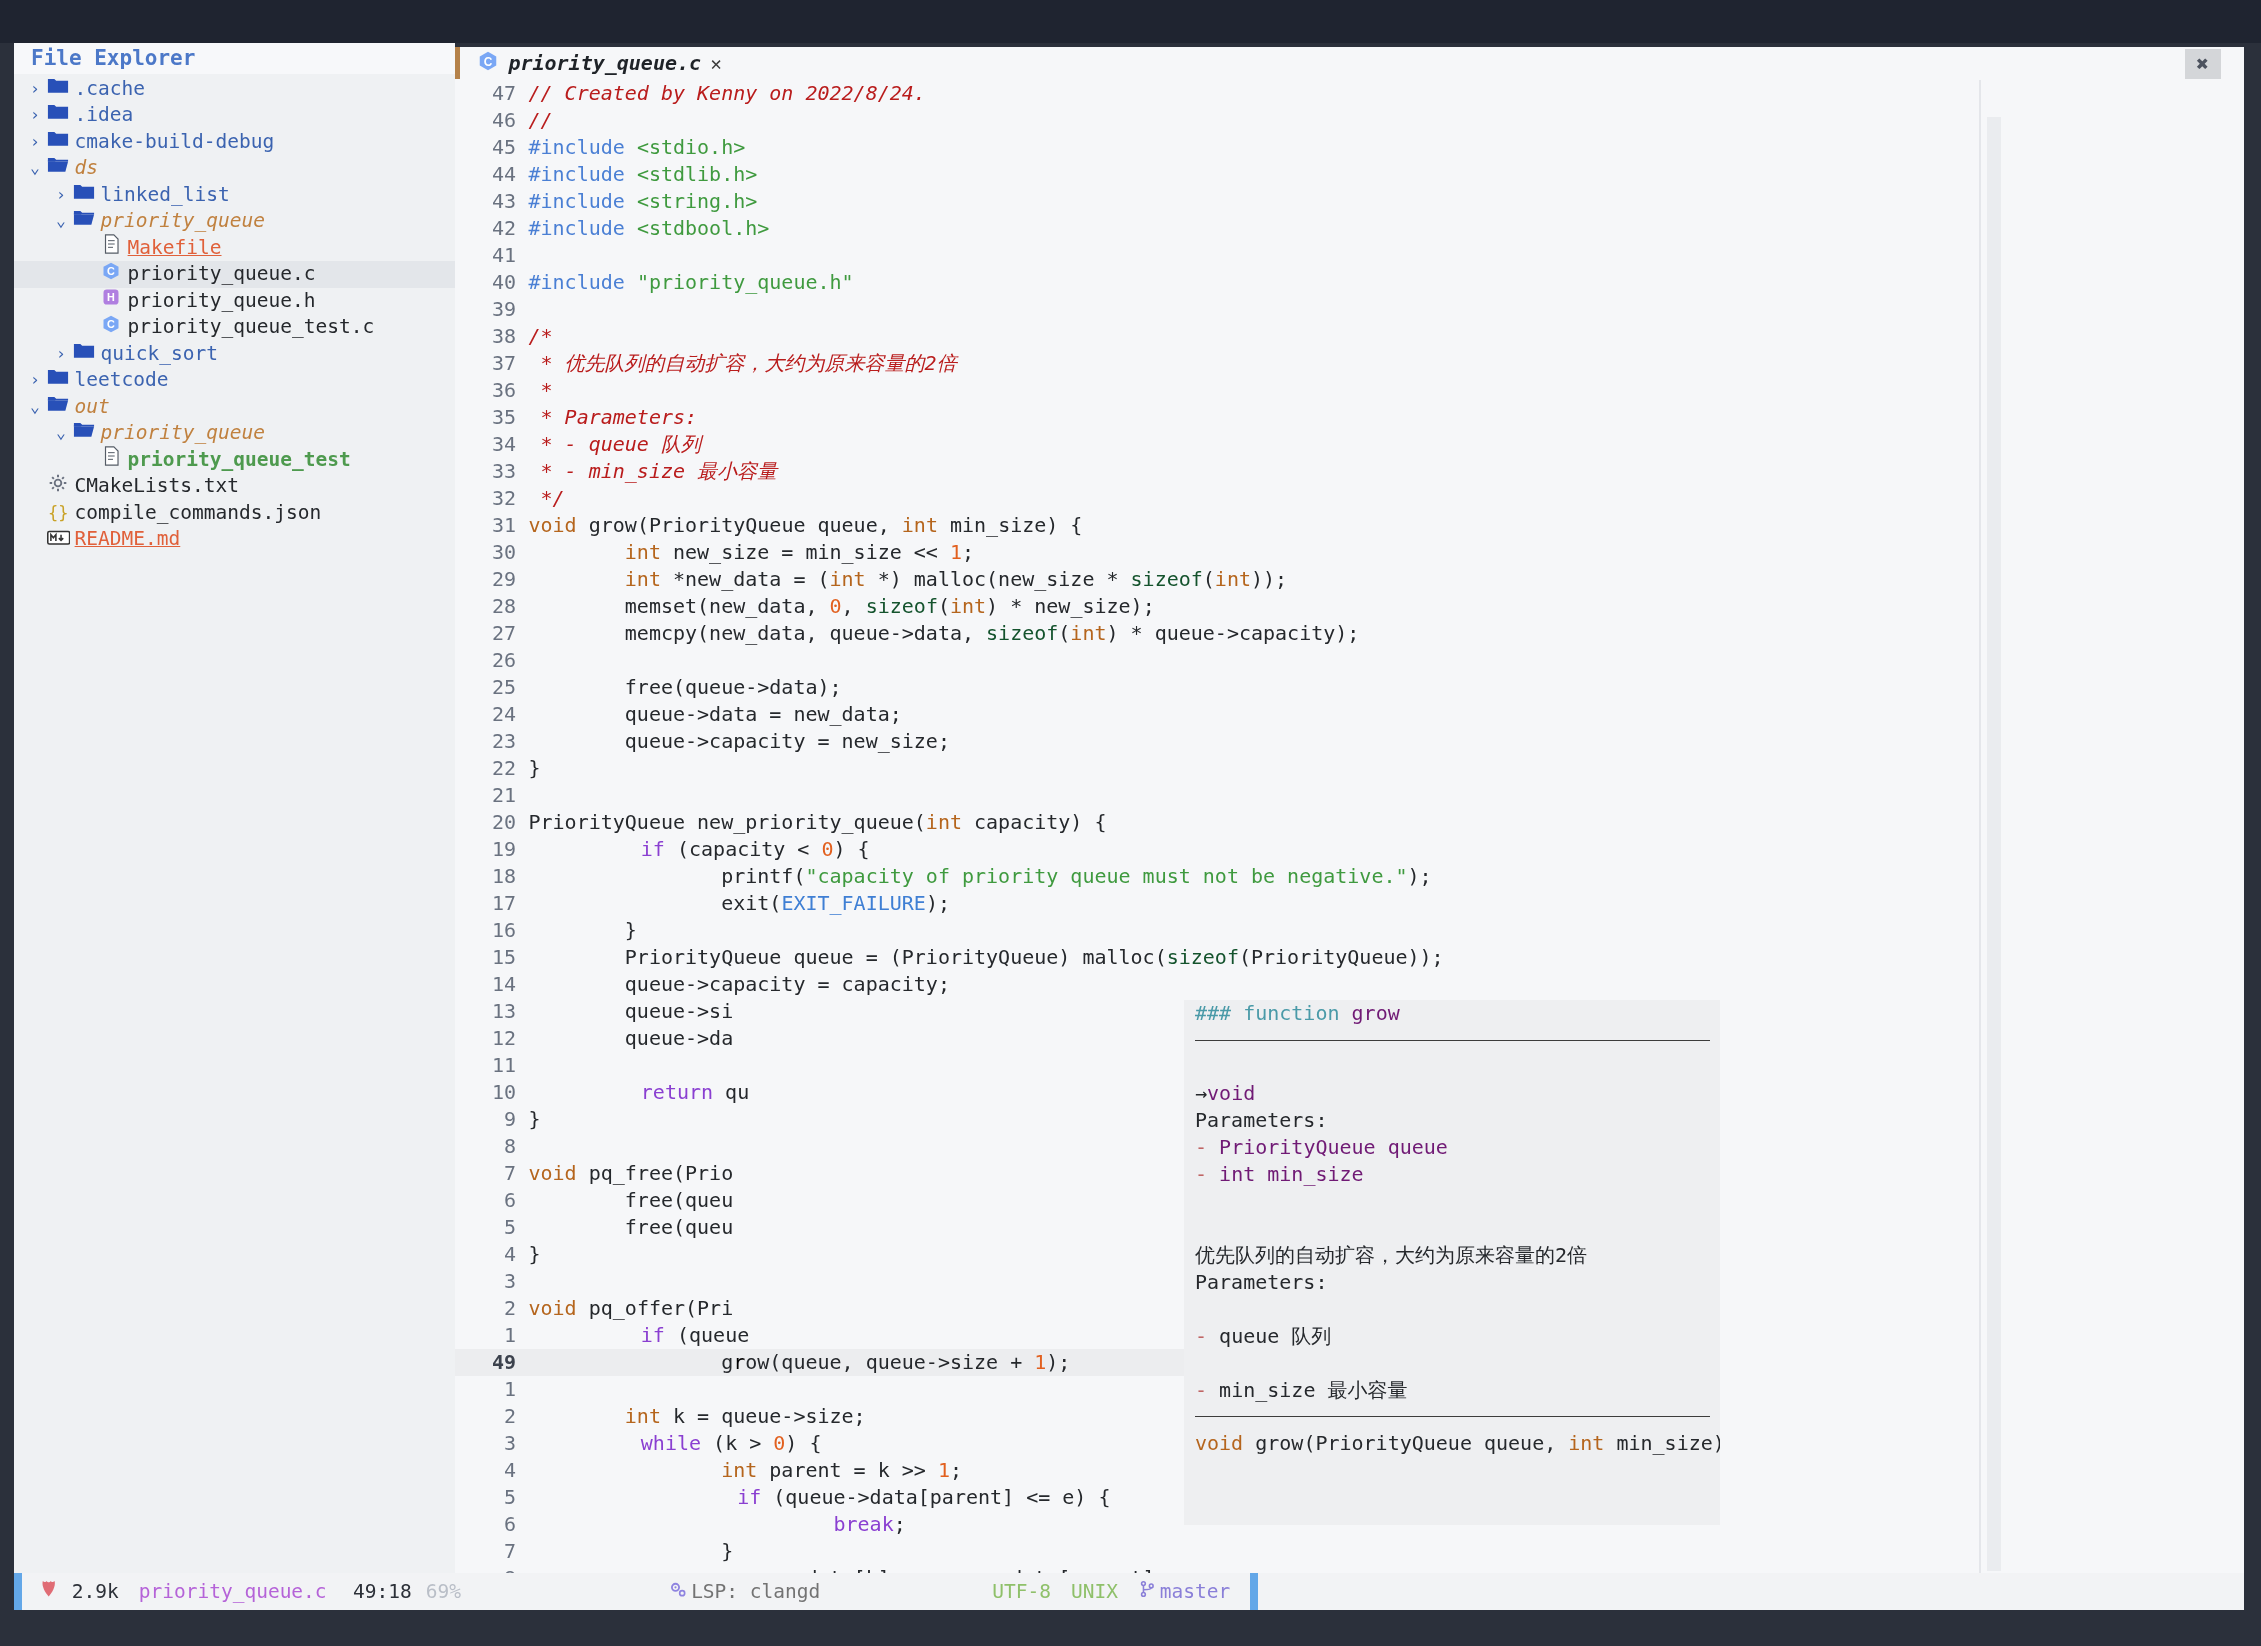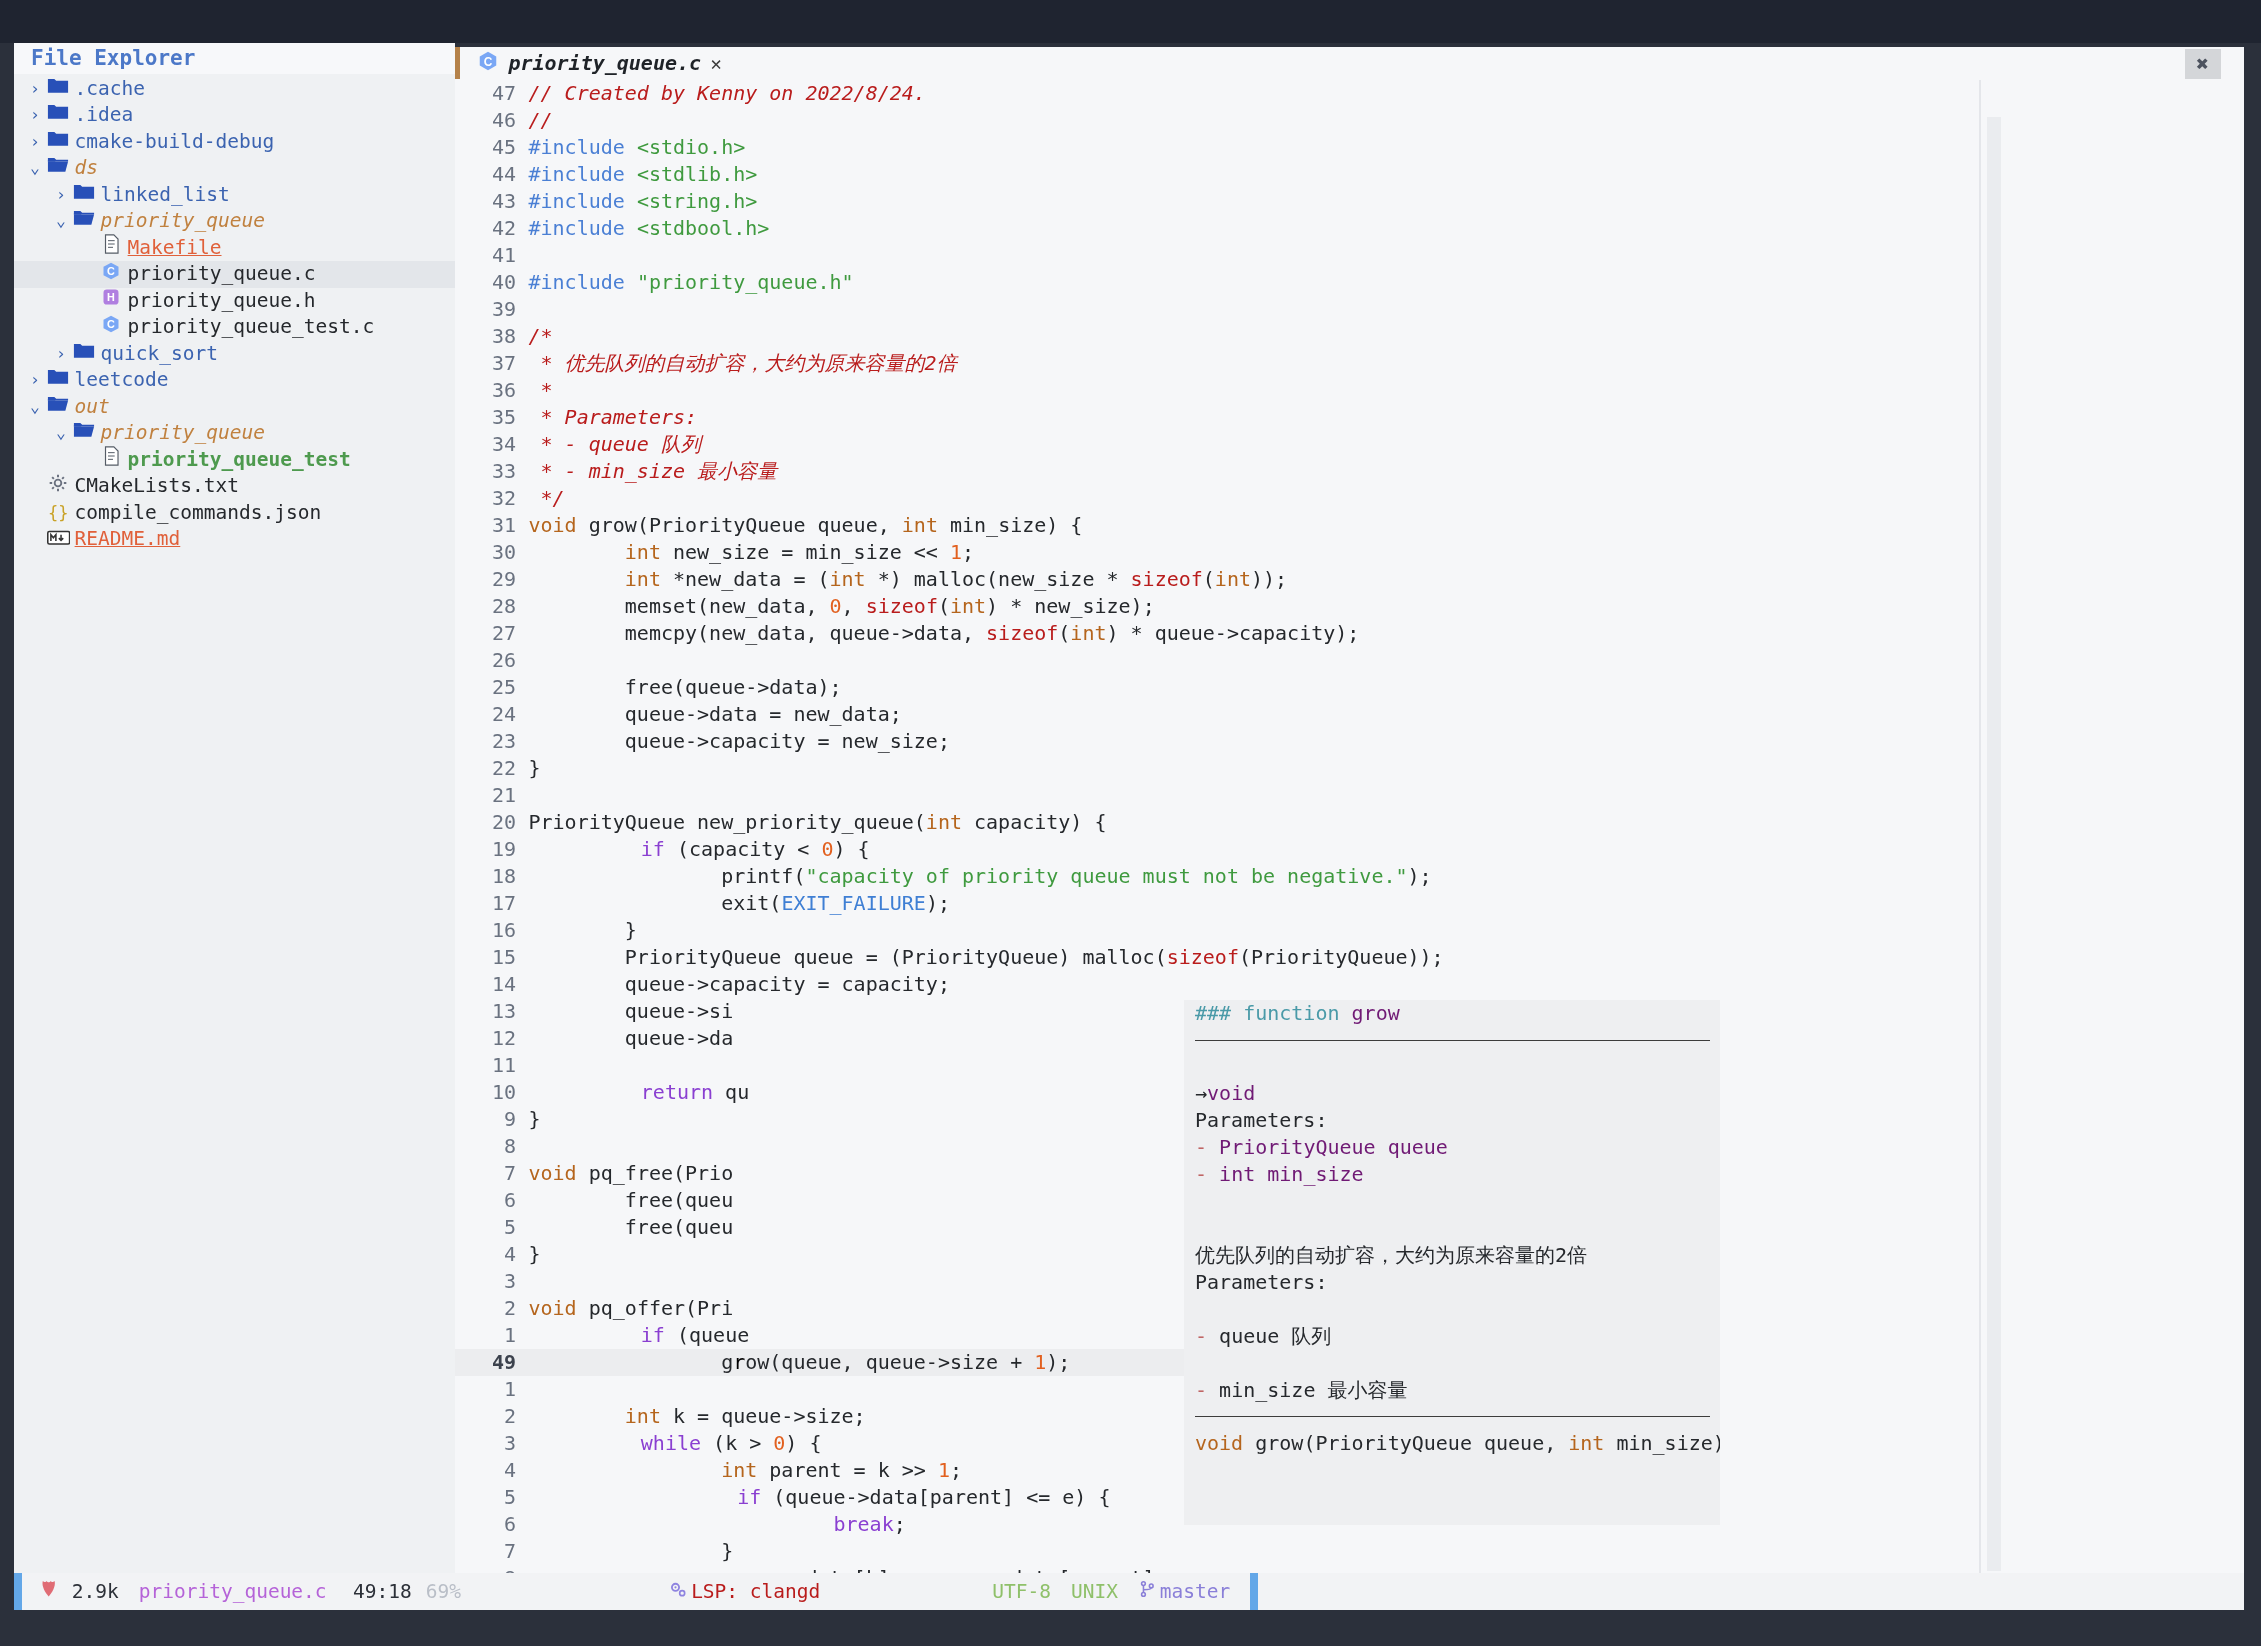--- a/index.html
+++ b/index.html
@@ -108,21 +108,21 @@
   .line{height:27px;}
   .line.cursorline{background:#ecedef;}
 
   
   .kw{color:#8a3fd1;margin-left:16px;}
   .kw2{color:#b5651d;}
   .pre{color:#4a7fd4;}
   .str{color:#3f9a3f;}
   .cmt{color:#b91c1c;font-style:italic;}
   .num{color:#e2601f;}
-  .fnsz{color:#b91c1c;}
+  .fnsz{color:#14532d;}
   .cons{color:#3f7fd4;}
   .txt{color:#25282c;}
 
   
   .emptypane{
     position:absolute;left:1076px;top:37px;width:448px;height:1528px;background:#f6f7f9;
   }
   .vscroll{
     position:absolute;left:1532px;top:74px;width:14px;height:1454px;background:#eaecef;
   }
@@ -148,21 +148,21 @@
     position:absolute;left:14px;bottom:37px;width:2230px;height:37px;
     background:#f2f3f5;display:flex;align-items:center;font-size:19.5px;
   }
   .sl-accent{width:7.8px;height:37px;background:#63a7e8;}
   .sl-item{display:flex;align-items:center;white-space:nowrap;}
   .sl-vim{color:#e06c75;font-size:20px;margin:0 11px 0 15.6px;}
   .sl-size{color:#2c3038;margin-right:20px;}
   .sl-file{color:#b563d8;margin-right:26.5px;}
   .sl-pos{color:#2c3038;margin-right:14px;}
   .sl-pct{color:#b9bec7;}
-  .sl-lsp{color:#b91c1c;margin-left:207px;justify-content:space-between;}
+  .sl-lsp{color:#737373;margin-left:207px;justify-content:space-between;}
   .sl-utf{color:#8fc06a;margin-left:172px;}
   .sl-unix{color:#8fc06a;margin-left:20px;}
   .sl-branch{color:#8a7fd8;margin-left:20px;}
   .sl-endbar{width:7.8px;height:37px;background:#63a7e8;margin-left:20px;}
   .sl-tail{flex:1;background:#f2f3f5;height:37px;}
 </style>
 </head>
 <body>
 
 <div class="win">

